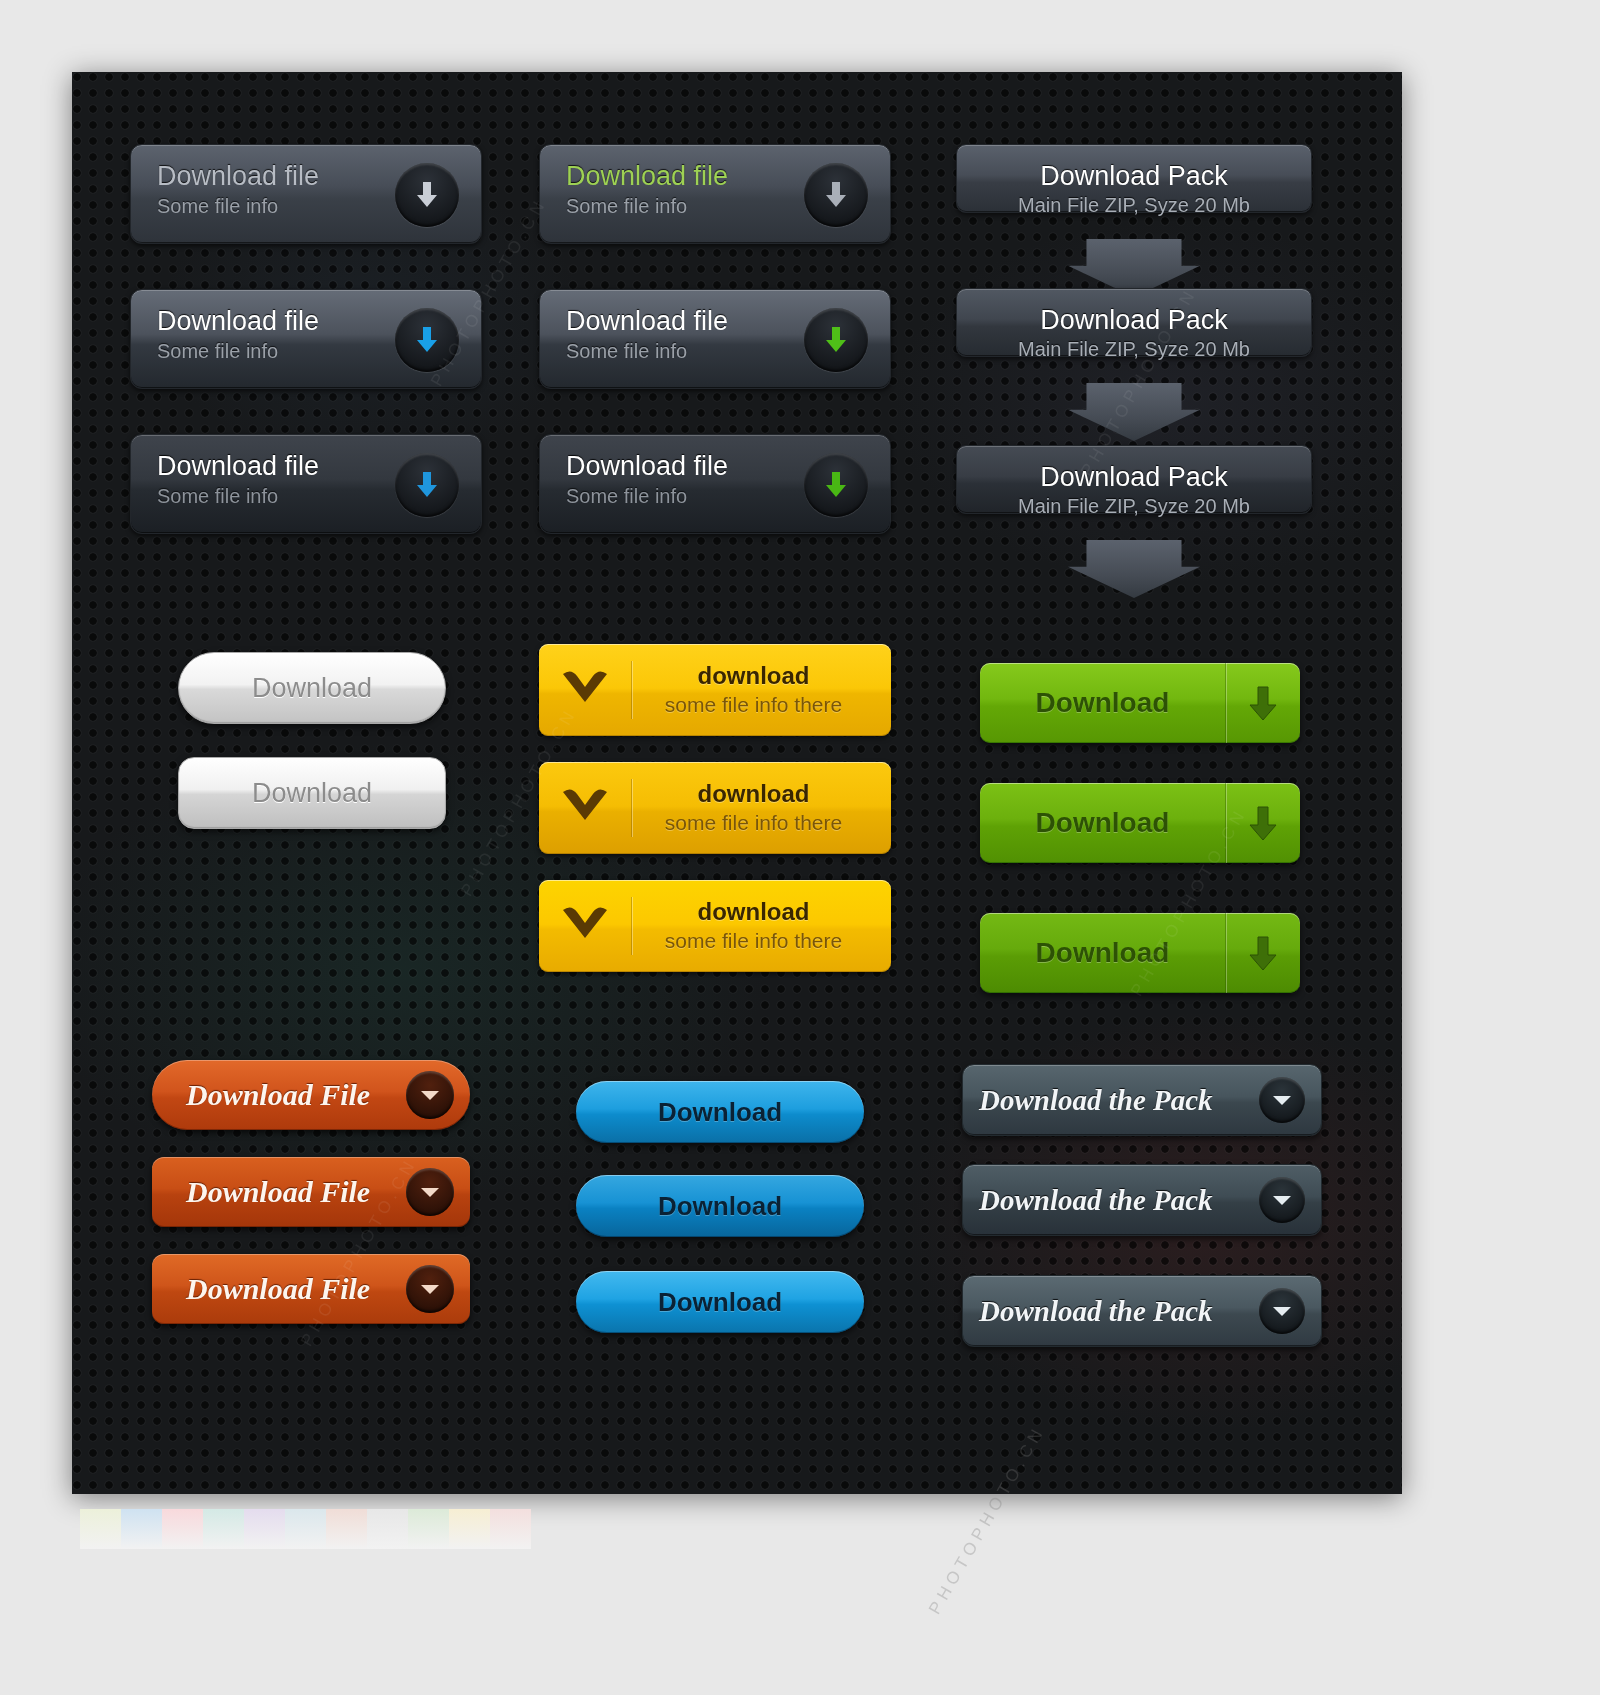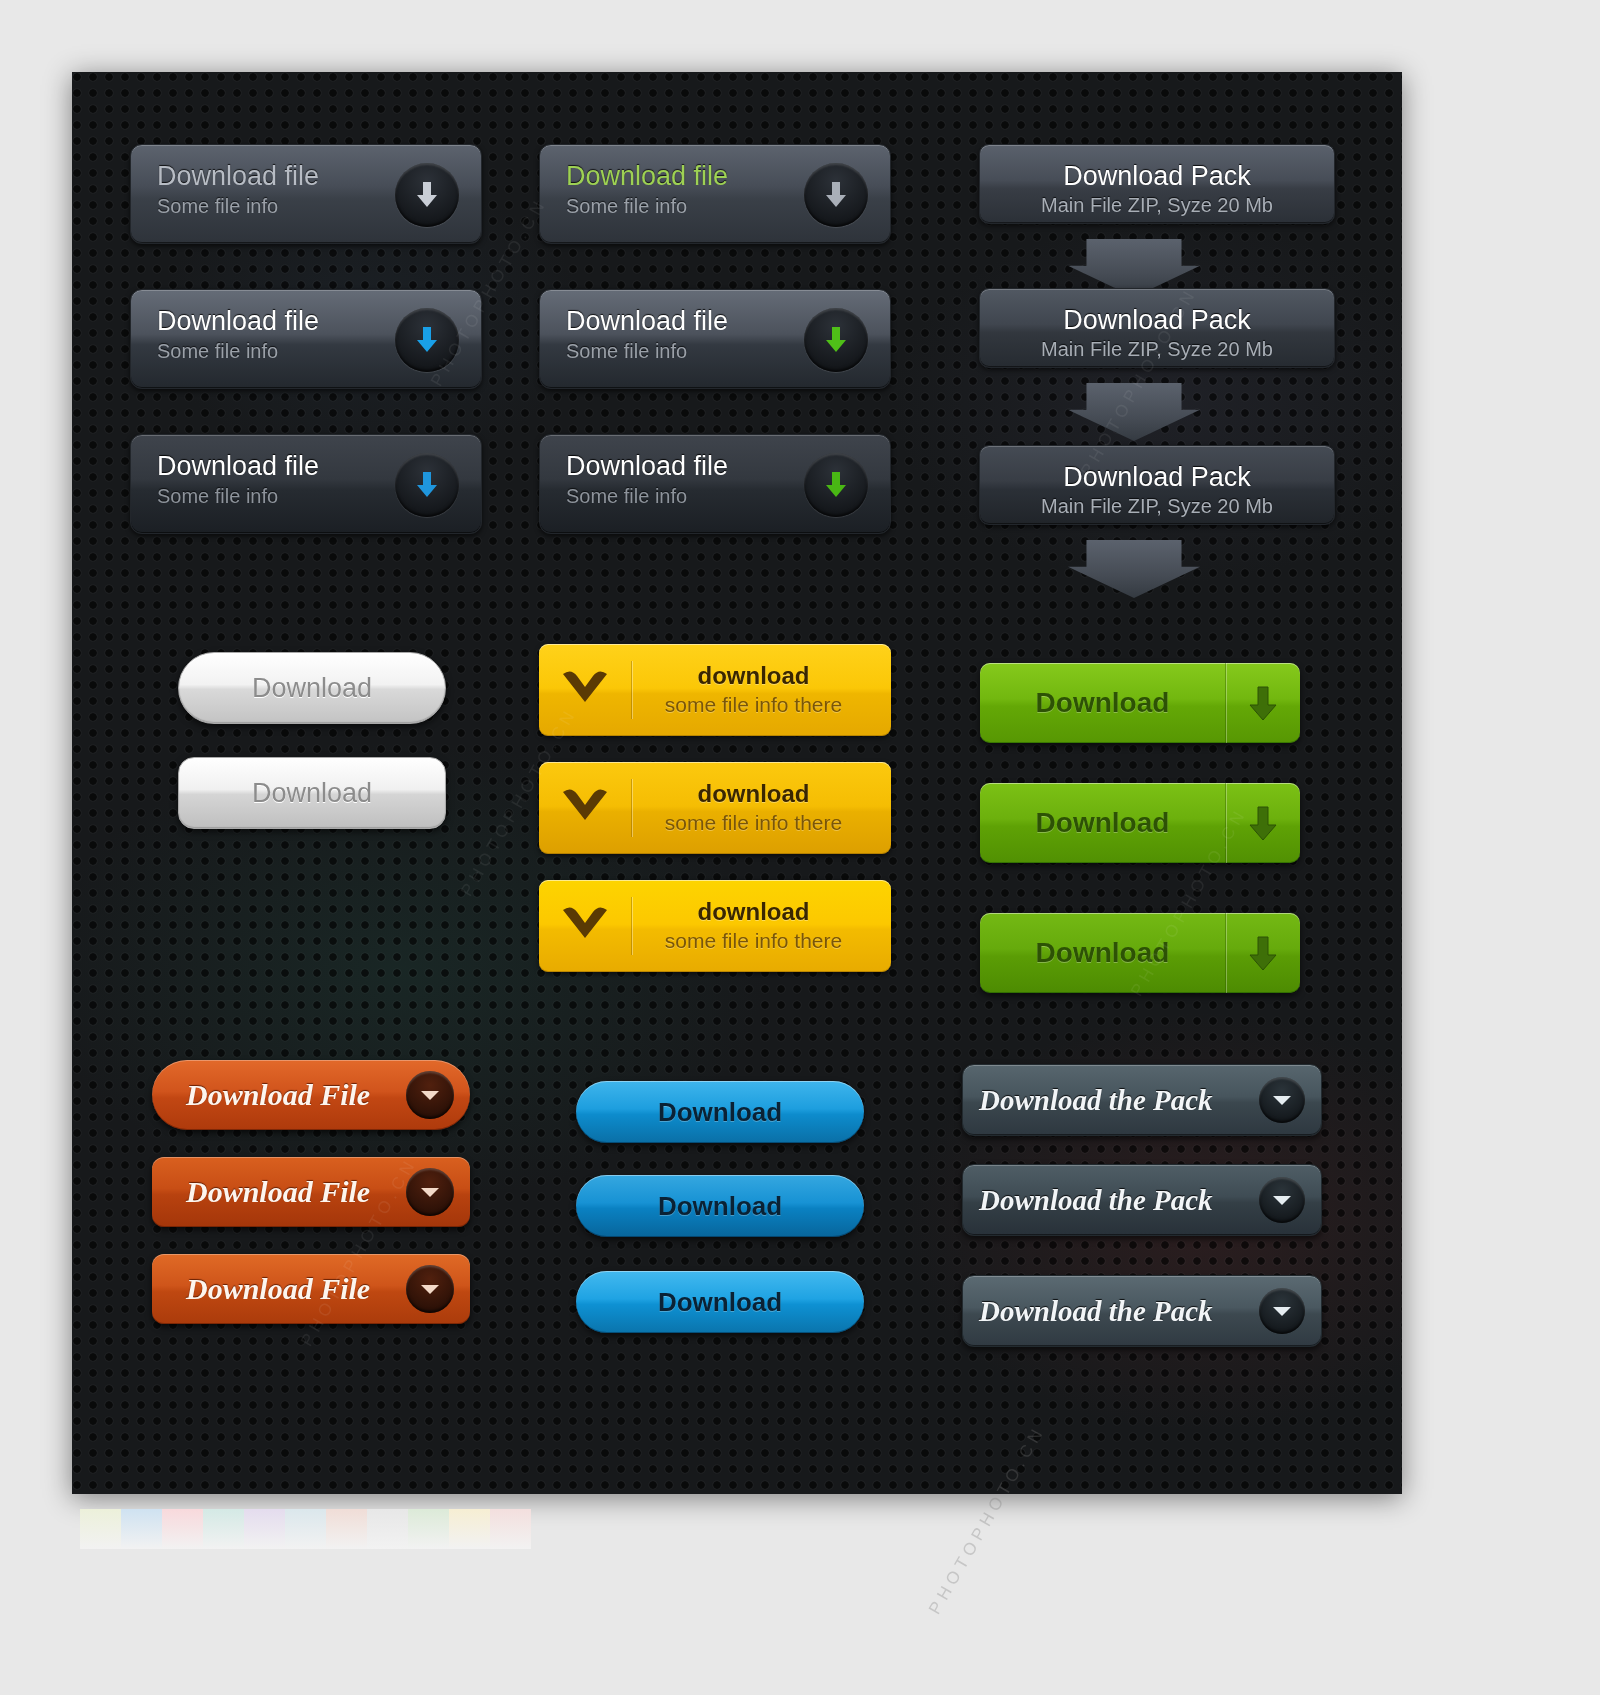--- a/index.html
+++ b/index.html
@@ -59,25 +59,25 @@
   .circ{
     position:absolute;right:22px;top:18px;width:64px;height:64px;border-radius:50%;
     background:radial-gradient(circle at 50% 28%, #2c3138 0%, #15181c 70%, #0c0e10 100%);
     box-shadow:inset 0 2px 2px rgba(255,255,255,.14), inset 0 -2px 3px rgba(0,0,0,.7), 0 1px 1px rgba(255,255,255,.12);
     display:flex;align-items:center;justify-content:center;
   }
 
   
   .packwrap{position:absolute;width:356px;}
   .pack{
-    position:relative;width:356px;height:80px;border-radius:10px;
+    position:relative;width:356px;height:69px;border-radius:10px;
     background:linear-gradient(180deg,#5a616c 0%,#474d57 45%,#383d45 56%,#2b3037 100%);
     box-shadow:inset 0 1px 0 rgba(255,255,255,.22), inset 0 -1px 0 rgba(0,0,0,.5), 0 2px 5px rgba(0,0,0,.6);
     border:1px solid #22262b;box-sizing:border-box;
-    text-align:center;padding-top:15px;margin-left:23px;
+    text-align:center;padding-top:15px;
   }
   .pack.d2{background:linear-gradient(180deg,#515862 0%,#40464f 45%,#32373e 56%,#262b31 100%);}
   .pack.d3{background:linear-gradient(180deg,#454b54 0%,#383d45 45%,#2b3037 56%,#202429 100%);}
   .pack .t1{font-size:27px;line-height:32px;color:#fff;text-shadow:0 -1px 1px rgba(0,0,0,.85);}
   .pack .t2{font-size:20px;line-height:26px;color:#a8aeb6;text-shadow:0 -1px 1px rgba(0,0,0,.75);}
   .tail{
     position:absolute;left:50%;transform:translateX(-50%);top:95px;
     width:132px;height:58px;
     background:linear-gradient(180deg,#5b626d 0%,#464c55 60%,#343a41 100%);
     clip-path:polygon(14% 0,86% 0,86% 46%,100% 46%,50% 100%,0 46%,14% 46%);

